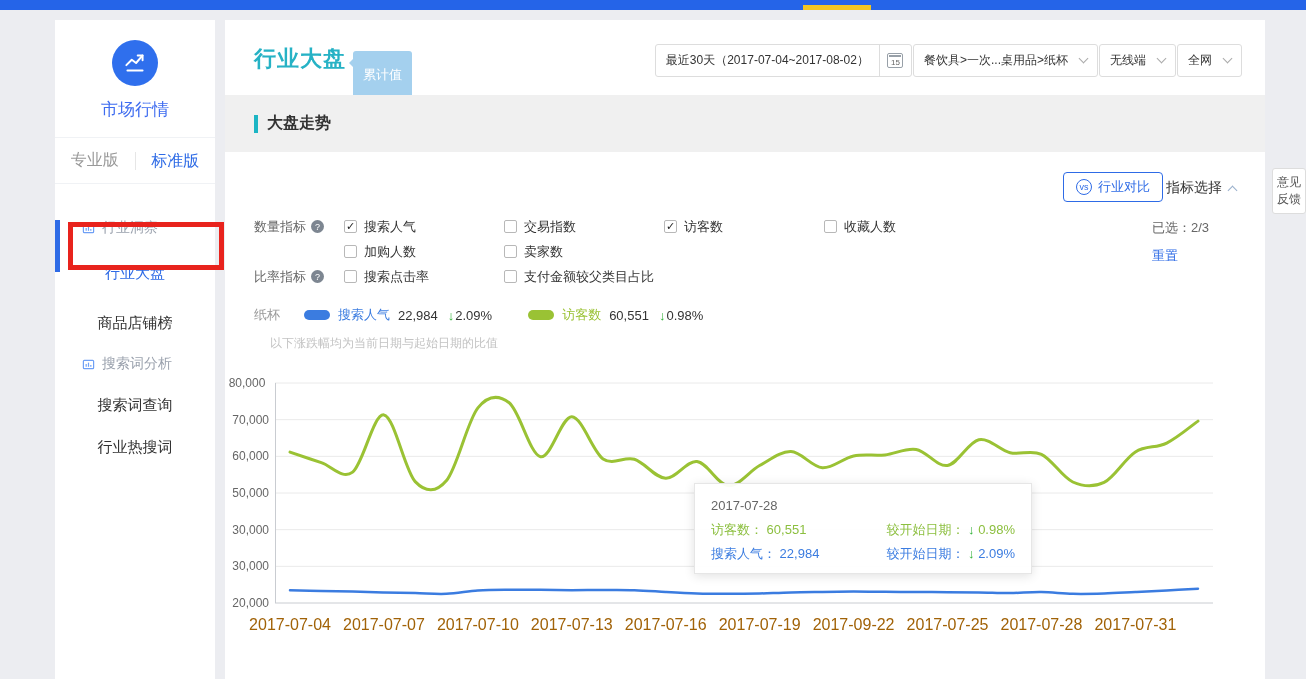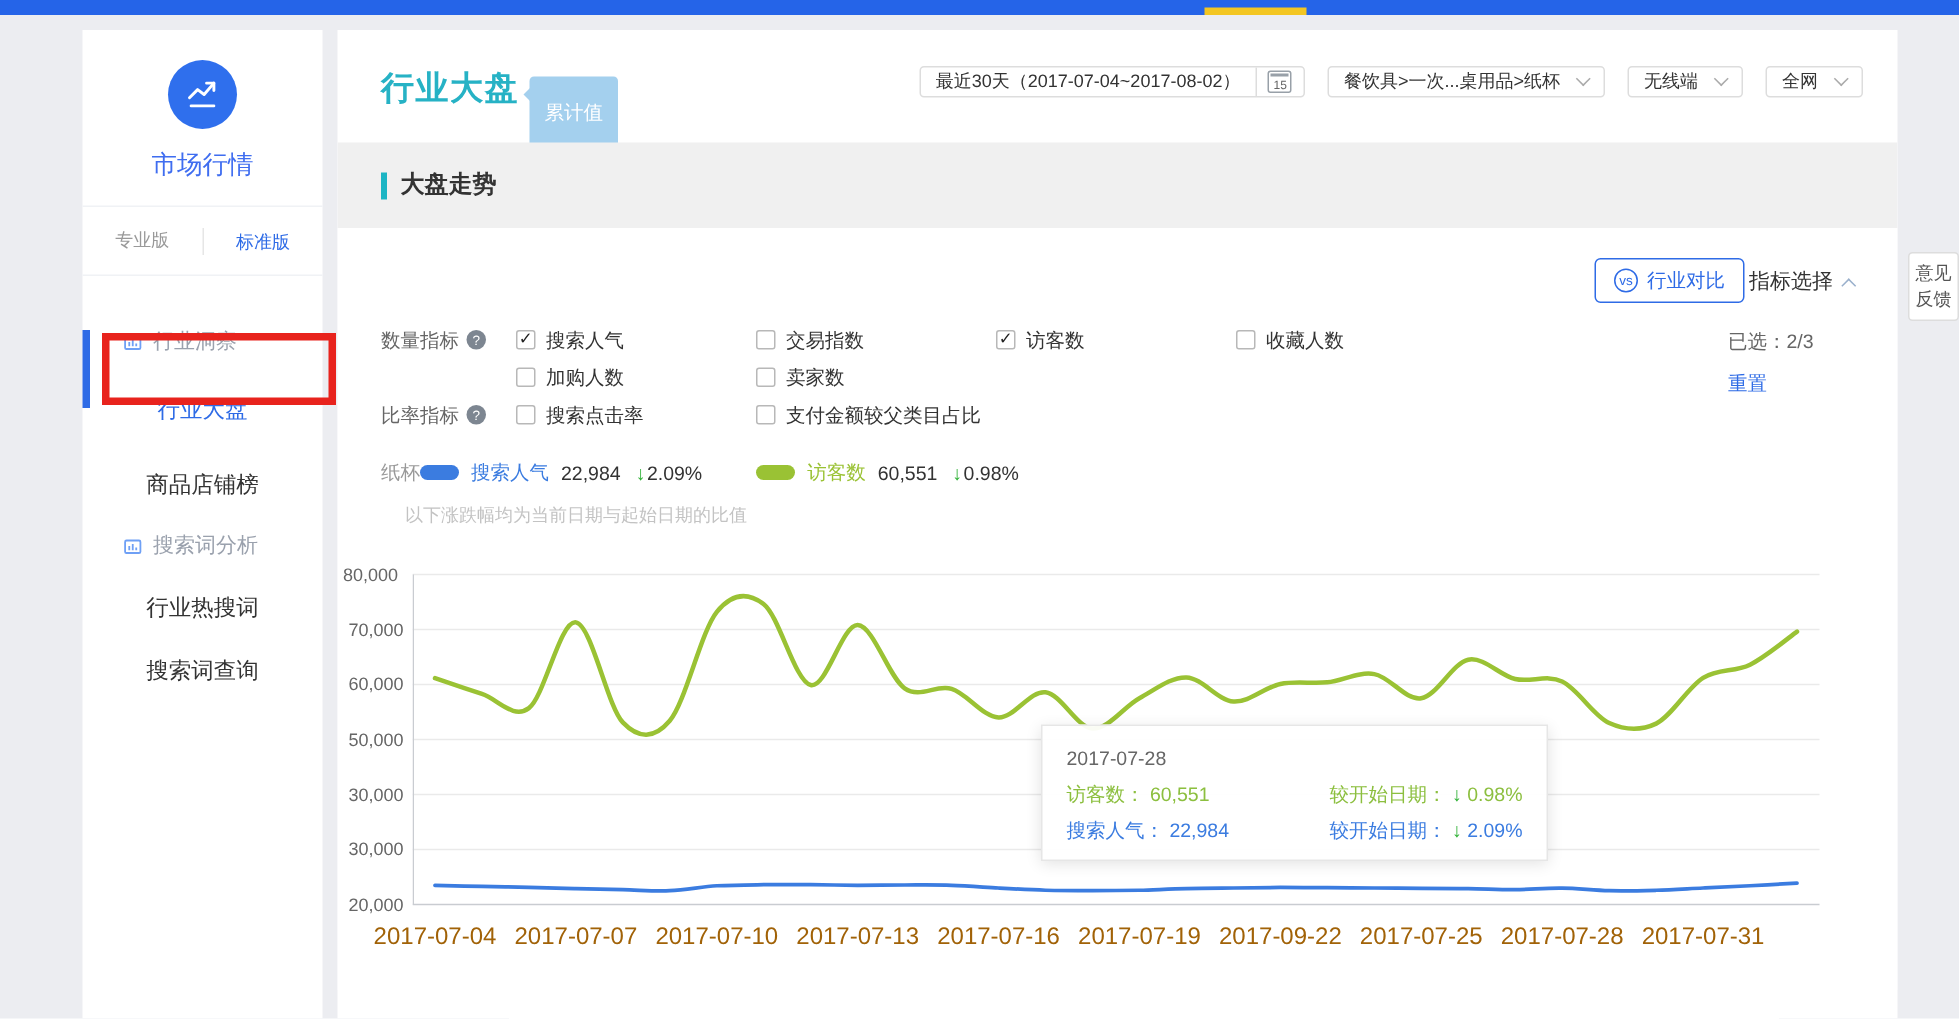--- a/index.html
+++ b/index.html
@@ -9,38 +9,38 @@
   
   .topbar { position:absolute; left:0; top:0; width:1306px; height:10px; background:#2564e8; }
   .topbar-accent { position:absolute; left:803px; top:5px; width:68px; height:5px; background:#f3c622; }
 
   
   .sidebar { position:absolute; left:55px; top:20px; width:160px; height:659px; background:#fff; }
   .brand { padding-top:20px; padding-bottom:16px; text-align:center; border-bottom:1px solid #f0f2f5; }
   .brand-icon { width:46px; height:46px; border-radius:50%; background:#2f6fed; margin:0 auto 12px; display:flex; align-items:center; justify-content:center; }
   .brand-label { color:#3f6df0; font-size:17px; }
   .versions { display:flex; height:46px; align-items:center; border-bottom:1px solid #f0f2f5; }
-  .version { flex:1; text-align:center; font-size:12px; color:#999; cursor:pointer; }
+  .version { flex:1; text-align:center; font-size:16px; color:#999; cursor:pointer; }
   .version.active { color:#2e6be6; }
   .version + .version { border-left:1px solid #e6e6e6; line-height:18px; }
   .menu { position:relative; padding-top:18px; }
   .menu-row { display:flex; align-items:center; justify-content:center; }
   .menu-group { justify-content:flex-start; padding-left:27px; color:#9aa1ad; font-size:14px; height:28px; gap:7px; margin-top:12px; }
   .menu-group .gicon { display:flex; align-items:center; }
   .menu-item { color:#333; font-size:15px; height:30px; margin-top:12px; cursor:pointer; }
   .menu-item.active { color:#2e6be6; height:46px; margin-top:8px; }
   .active-bar { position:absolute; left:0; top:200px; width:5px; height:52px; background:#2e6be6; }
   .red-box { position:absolute; left:13px; top:202px; width:156px; height:48px; border:5px solid #e8231d; z-index:5; }
 
   
   .main { position:absolute; left:225px; top:20px; width:1040px; height:659px; background:#fff; overflow:hidden; }
   .page-title { position:absolute; left:29px; top:24px; font-size:22px; font-weight:bold; color:#26b2c5; letter-spacing:1px; }
   .title-badge { position:absolute; left:128px; top:31px; background:#a4d0ee; color:#fff; font-size:13px; padding:15px 10px; border-radius:3px; }
   .title-badge::before { content:""; position:absolute; left:-9px; top:7px; border:5px solid transparent; border-right-color:#a4d0ee; }
-  .filters { position:absolute; right:23px; top:24px; display:flex; gap:15px; height:21px; font-size:12px; color:#333; }
+  .filters { position:absolute; right:23px; top:24px; display:flex; gap:1px; height:33px; font-size:12px; color:#333; }
   .filter-box { border:1px solid #ddd; border-radius:3px; display:flex; align-items:center; background:#fff; cursor:pointer; }
   .fb-text { padding:0 10px; white-space:nowrap; }
   .fb-ico { width:32px; align-self:stretch; border-left:1px solid #ddd; display:flex; align-items:center; justify-content:center; }
   .cal { width:16px; height:15px; border:1px solid #98a0a8; border-radius:2px; position:relative; font-size:8px; color:#666; display:flex; align-items:flex-end; justify-content:center; line-height:9px; }
   .cal::before { content:""; position:absolute; top:1px; left:1px; right:1px; height:2px; background:#98a0a8; }
   .caret-down { width:7px; height:7px; border-left:1px solid #aaa; border-bottom:1px solid #aaa; transform:rotate(-45deg); margin:-4px 10px 0 2px; }
   .caret-up { width:7px; height:7px; border-left:1px solid #9ab0cc; border-bottom:1px solid #9ab0cc; transform:rotate(135deg); margin-top:4px; }
 
   .section-band { position:absolute; left:0; top:75px; width:100%; height:57px; background:#f0f0f0; }
   .section-head { position:absolute; left:29px; top:18px; display:flex; align-items:center; gap:9px; }
@@ -55,21 +55,21 @@
   .cb-area { position:absolute; left:29px; top:62px; }
   .cb-row { display:flex; align-items:center; height:25px; }
   .cb-label { width:90px; display:flex; align-items:center; gap:5px; font-size:13px; color:#666; }
   .help { width:13px; height:13px; border-radius:50%; background:#7d8691; color:#fff; font-size:9px; display:inline-flex; align-items:center; justify-content:center; cursor:pointer; }
   .cb { display:flex; align-items:center; width:160px; font-size:13px; color:#333; cursor:pointer; white-space:nowrap; }
   .box { width:13px; height:13px; border:1px solid #b8b8b8; border-radius:2px; background:#fff; margin-right:7px; font-size:11px; line-height:11px; color:#222; text-align:center; }
   .selected-info { position:absolute; right:56px; top:67px; font-size:13px; color:#666; display:flex; gap:10px; white-space:nowrap;flex-direction:column; }
   .reset-link { color:#2e6be6; cursor:pointer; }
 
   .legend-row { position:absolute; left:29px; top:154px; display:flex; align-items:center; font-size:13px; }
-  .lg-cat { color:#999; }
+  .lg-cat { color:#999; margin-right:24px; }
   .lg-item { display:flex; align-items:center; margin-right:36px; }
   .pill { width:26px; height:10px; border-radius:5px; margin-right:8px; }
   .lg-name { margin-right:8px; }
   .lg-val { color:#333; margin-right:10px; }
   .arr { color:#2eb135; font-weight:bold; margin-right:1px; }
   .lg-chg { color:#333; }
   .chart-note { position:absolute; left:45px; top:183px; font-size:12px; color:#c3c3c3; }
 
   .chart-svg { position:absolute; left:50px; top:223px; }
   .ytick { position:absolute; left:0; width:44px; text-align:right; font-size:12px; color:#666; height:16px; line-height:16px; }
@@ -129,24 +129,24 @@
           <svg width="13" height="13" viewBox="0 0 14 14" fill="none" stroke="#6fa0f5" stroke-width="1.3">
             <rect x="1.5" y="2.5" width="11" height="9" rx="1"></rect>
             <line x1="4.5" y1="9.5" x2="4.5" y2="6.5"></line>
             <line x1="7" y1="9.5" x2="7" y2="5"></line>
             <line x1="9.5" y1="9.5" x2="9.5" y2="7.5"></line>
           </svg>
         </span>
         <span>搜索词分析</span>
       </div>
       <div class="menu-row menu-item">
+        <span>搜索词查询</span>
+      </div>
+      <div class="menu-row menu-item">
         <span>行业热搜词</span>
-      </div>
-      <div class="menu-row menu-item">
-        <span>搜索词查询</span>
       </div>
     </div>
   <div class="active-bar"></div>
   <div class="red-box"></div>
 </div>
 
 <div class="main">
   <div class="page-title">行业大盘</div>
   <div class="title-badge">累计值</div>
 

